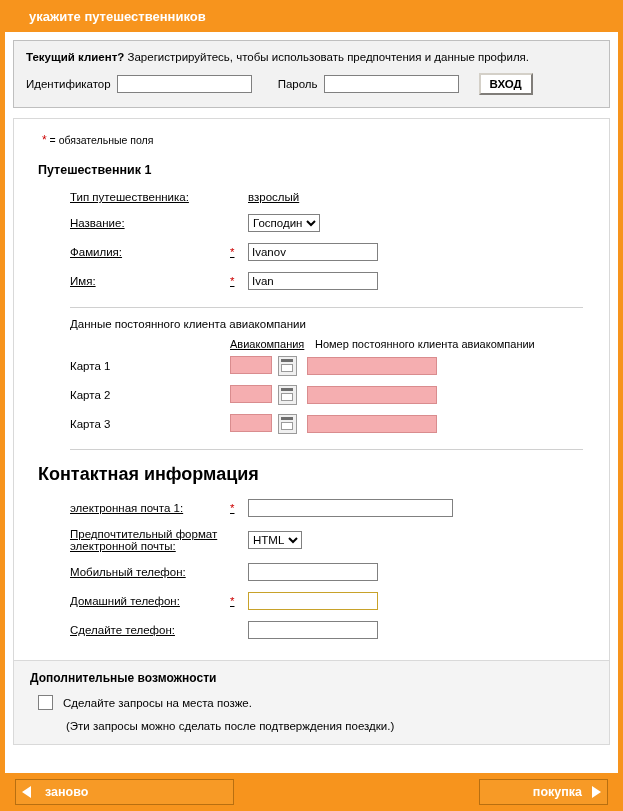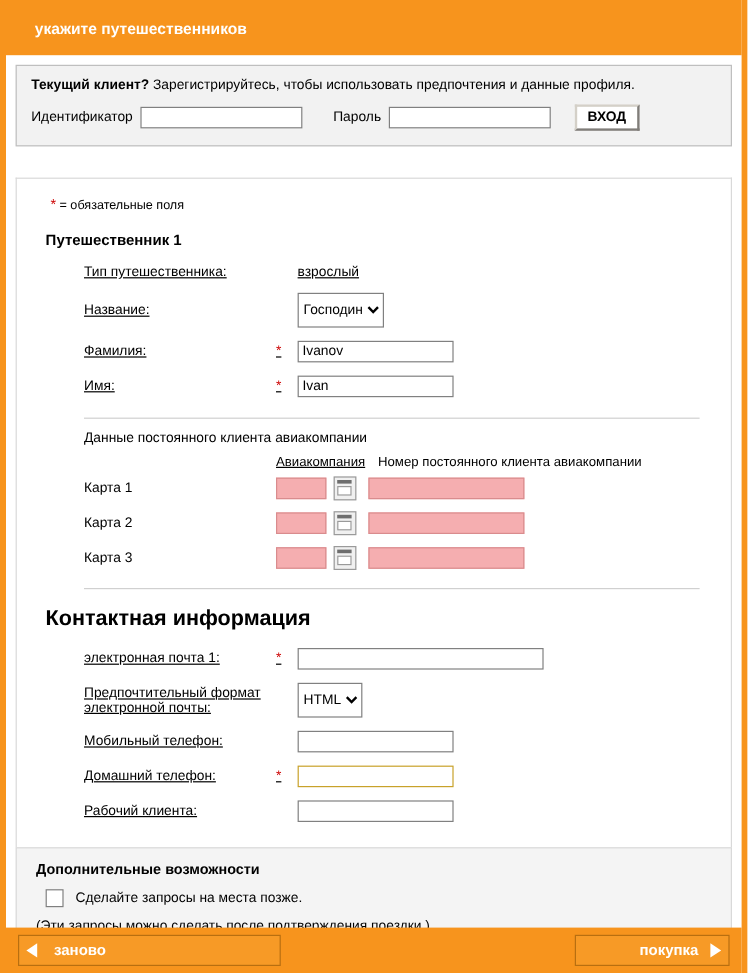--- a/index.html
+++ b/index.html
@@ -19,21 +19,21 @@
     position: relative;
     width: 623px;
     height: 811px;
     box-sizing: border-box;
     border-left: 5px solid #f7941d;
     border-right: 5px solid #f7941d;
     background: #ffffff;
   }
   
   .titlebar {
-    height: 46px;
+    height: 32px;
     background: #f7941d;
     color: #ffffff;
     font-weight: bold;
     font-size: 13px;
     display: flex;
     align-items: center;
     padding-left: 24px;
     box-sizing: border-box;
   }
   
@@ -77,21 +77,21 @@
     border: 2px outset #d4d0c8;
     background: #ffffff;
     font-family: "Liberation Sans", sans-serif;
     font-size: 11.5px;
     font-weight: bold;
     padding: 3px 9px;
     cursor: pointer;
   }
   
   .form-area {
-    margin: 26px 8px 0 8px;
+    margin: 10px 8px 0 8px;
     border: 1px solid #d9d9d9;
     border-bottom: none;
     box-sizing: border-box;
     padding: 12px 16px 10px 16px;
   }
   .req-legend {
     font-size: 10.5px;
     margin: 2px 0 16px 12px;
   }
   .req-legend .star { color: #cc0000; font-size: 12px; }
@@ -114,21 +114,21 @@
   td.star-col {
     width: 18px;
     color: #cc0000;
     font-size: 13px;
     text-align: left;
     vertical-align: middle;
   }
   .sel {
     font-family: "Liberation Sans", sans-serif;
     font-size: 11.5px;
-    height: 29px;
+    height: 18px;
     border: 1px solid #808080;
     background: #ffffff;
   }
   .input-name { width: 130px; }
   .input-wide { width: 205px; }
   .input-mid { width: 130px; }
   .input-home {
     width: 130px;
     border: 1px solid #c8a22a;
   }
@@ -224,20 +224,21 @@
     width: 13px;
     height: 13px;
     border: 1px solid #7f7f7f;
     background: #ffffff;
     margin-right: 10px;
     cursor: pointer;
   }
   .extras-label { font-size: 11.5px; }
   .extras-note {
     font-size: 11.5px;
+    margin-left: 36px;
   }
   
   .bottombar {
     position: absolute;
     left: 0; right: 0; bottom: 0;
     height: 38px;
     background: #f7941d;
     display: flex;
     align-items: center;
     justify-content: space-between;
@@ -414,21 +415,21 @@
         </td>
       </tr>
       <tr>
         <td class="lbl">Домашний телефон:</td>
         <td class="star-col">*</td>
         <td>
           <input class="txt input-home" type="text" value="" style="">
         </td>
       </tr>
       <tr>
-        <td class="lbl">Рабочий клиента:</td>
+        <td class="lbl">Сделайте телефон:</td>
         <td class="star-col"></td>
         <td>
           <input class="txt input-mid" type="text" value="" style="">
         </td>
       </tr>
     </tbody>
       </table>
   </div>
 
   <div class="extras">

